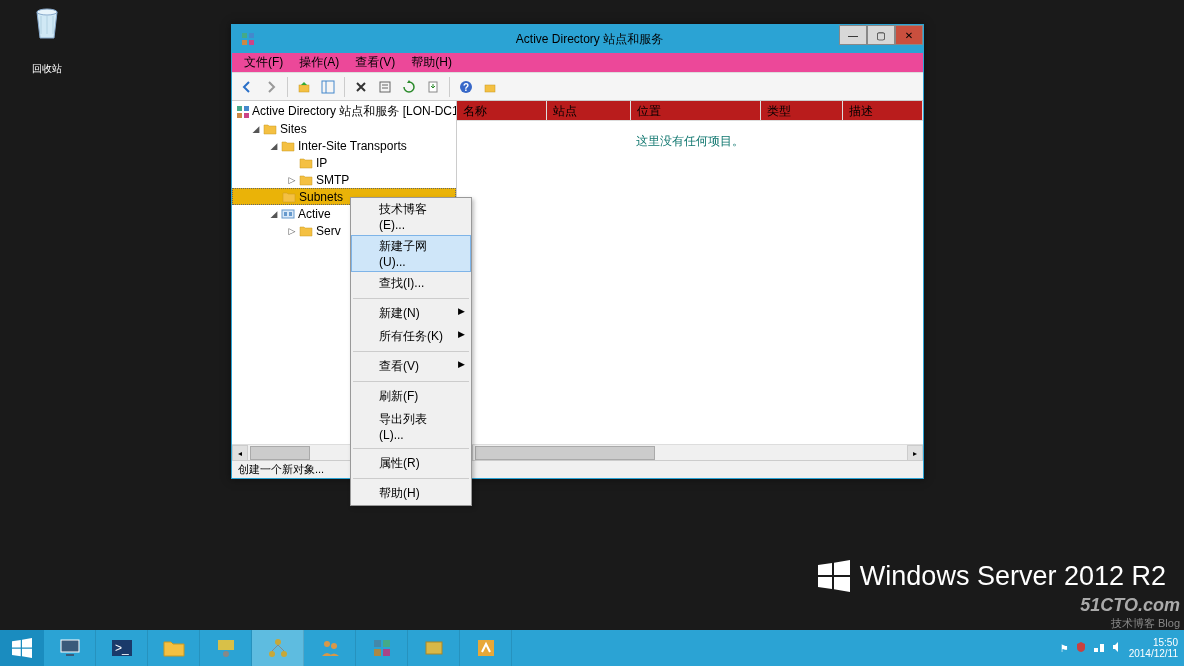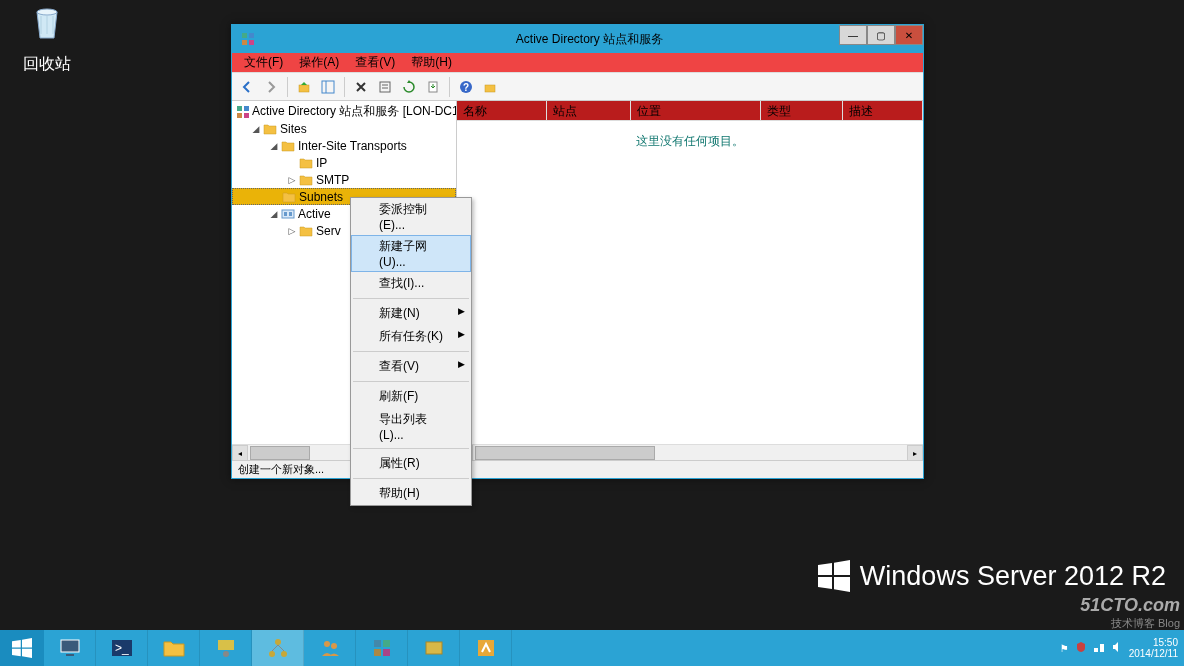--- a/index.html
+++ b/index.html
@@ -1,33 +1,33 @@
 <!DOCTYPE html>
 <html><head>
 <meta charset="utf-8">
 <style>
   * { box-sizing: border-box; margin: 0; padding: 0; font-family: 'Segoe UI', Tahoma, sans-serif; }
   body { width: 1184px; height: 666px; background: #1a1a1a; overflow: hidden; position: relative; }
   
   
   .desktop-icon { position: absolute; top: 2px; left: 22px; width: 50px; text-align: center; cursor: pointer; }
   .desktop-icon .icon-img { width: 40px; height: 40px; margin: 0 auto; }
-  .desktop-icon .label { color: #fff; font-size: 16px; margin-top: 12px; }
+  .desktop-icon .label { color: #fff; font-size: 10px; margin-top: 20px; }
   
   
   .window { position: absolute; top: 24px; left: 231px; width: 693px; height: 455px; background: #fff; border: 1px solid #2ba3d4; box-shadow: 0 0 8px rgba(0,0,0,0.5); }
   .titlebar { height: 28px; background: #2ba3d4; display: flex; align-items: center; position: relative; }
   .titlebar .app-icon { width: 16px; height: 16px; margin-left: 8px; }
   .titlebar .title { flex: 1; text-align: center; font-size: 12px; color: #000; }
   .titlebar .win-controls { display: flex; height: 20px; position: absolute; right: 0; top: 0; }
   .titlebar .win-controls div { width: 28px; height: 20px; display: flex; align-items: center; justify-content: center; border: 1px solid #888; background: #d8d8d8; cursor: pointer; font-size: 10px; }
   .titlebar .win-controls .close { background: #c94f3e; color: #000; }
   
   
-  .menubar { height: 20px; background: #ef4444; border-bottom: 1px solid #ddd; display: flex; align-items: center; padding-left: 4px; }
+  .menubar { height: 20px; background: #ec4899; border-bottom: 1px solid #ddd; display: flex; align-items: center; padding-left: 4px; }
   .menubar .menu-item { font-size: 12px; padding: 2px 8px; cursor: pointer; }
   
   
   .toolbar { height: 28px; background: #f5f5f5; border-bottom: 1px solid #ccc; display: flex; align-items: center; padding: 0 4px; gap: 2px; }
   .toolbar .tbtn { width: 22px; height: 22px; display: flex; align-items: center; justify-content: center; cursor: pointer; border: 1px solid transparent; }
   .toolbar .sep { width: 1px; height: 20px; background: #ccc; margin: 0 3px; }
   
   
   .content { display: flex; height: calc(100% - 28px - 20px - 28px - 18px); }
   .tree-pane { width: 225px; border-right: 1px solid #ccc; overflow: hidden; position: relative; }
@@ -296,21 +296,21 @@
       </div>
     </div>
   </div>
 
   <div class="statusbar">
     <span>创建一个新对象...</span>
   </div>
 </div>
 
 <div class="context-menu">
-  <div class="cm-item">委派控制(E)...</div>
+  <div class="cm-item">技术博客(E)...</div>
   <div class="cm-item highlighted">新建子网(U)...</div>
   <div class="cm-item">查找(I)...</div>
   <div class="cm-sep"></div>
   <div class="cm-item"><span>新建(N)</span><span class="submenu-arrow">▶</span></div>
   <div class="cm-item"><span>所有任务(K)</span><span class="submenu-arrow">▶</span></div>
   <div class="cm-sep"></div>
   <div class="cm-item"><span>查看(V)</span><span class="submenu-arrow">▶</span></div>
   <div class="cm-sep"></div>
   <div class="cm-item">刷新(F)</div>
   <div class="cm-item">导出列表(L)...</div>

